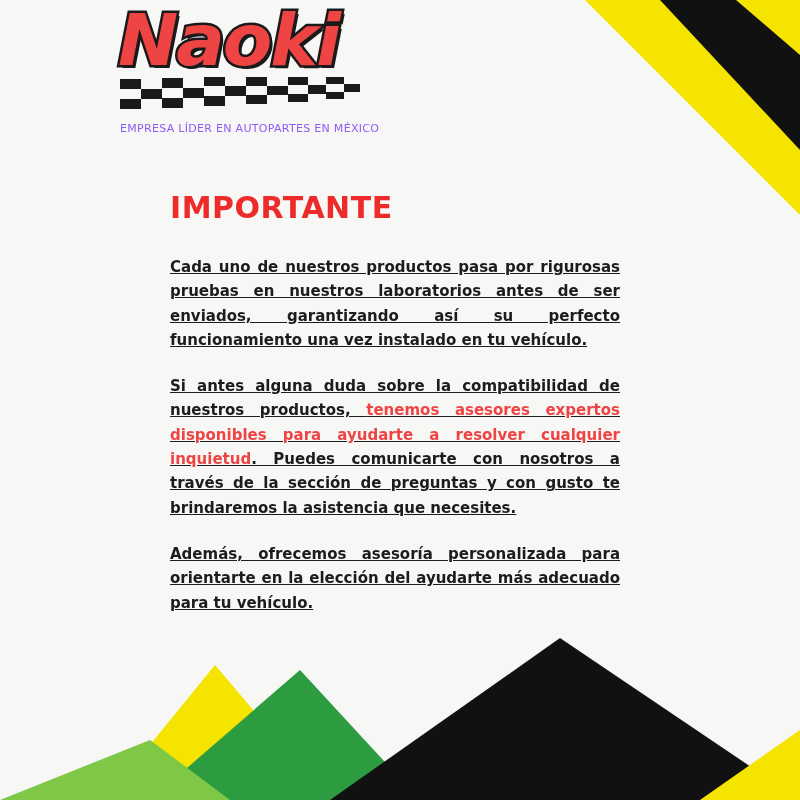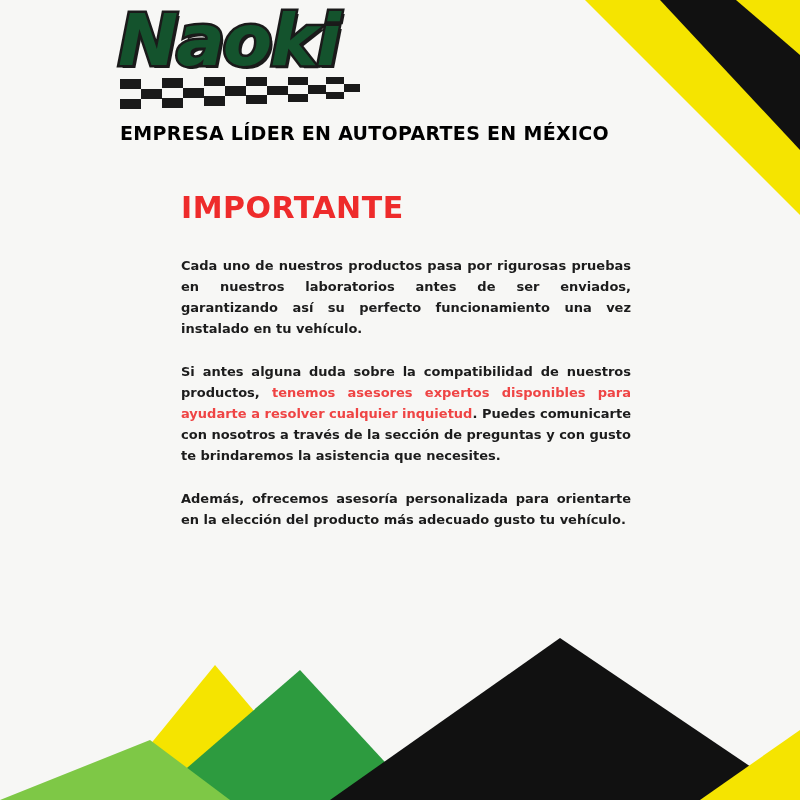--- a/index.html
+++ b/index.html
@@ -34,21 +34,21 @@
   .logo-wrap {
     position: relative;
     width: 330px;
   }
   .logo-naoki {
     font-family: "DejaVu Sans", sans-serif;
     font-size: 72px;
     font-weight: 900;
     font-style: italic;
     letter-spacing: -2px;
-    color: #14532d;
+    color: #ef4444;
     -webkit-text-stroke: 5px #1a1a1a;
     paint-order: stroke fill;
     line-height: 0.95;
     text-shadow: 3px 3px 0 #1a1a1a;
   }
   .logo-sub {
     font-size: 27px;
     font-weight: 700;
     letter-spacing: 2px;
     color: #2b2b2b;
@@ -58,51 +58,52 @@
   }
   .checker {
     margin-top: 3px;
     margin-left: 2px;
     width: 245px;
     height: 34px;
   }
   .tagline {
     margin-top: 7px;
     margin-left: 2px;
-    font-size: 19px;
-    font-weight: 700;
+    font-size: 11px;
+    font-weight: 400;
     letter-spacing: 0.3px;
-    color: #000000;
+    color: #8b5cf6;
     font-family: "DejaVu Sans", sans-serif;
     white-space: nowrap;
   }
 
   
   .content {
     position: absolute;
     top: 190px;
-    left: 181px;
+    left: 170px;
     width: 450px;
   }
   .title {
     font-size: 30px;
     font-weight: 900;
     color: #ee2b2b;
     letter-spacing: 0.5px;
     margin-bottom: 30px;
     font-family: "DejaVu Sans", sans-serif;
   }
   .para {
-    font-size: 13px;
+    font-size: 15px;
     font-weight: 700;
     line-height: 1.62;
     color: #1c1c1c;
     text-align: justify;
     margin-bottom: 22px;
     font-family: "DejaVu Sans", sans-serif;
+    text-decoration: underline;
   }
   .para:last-child { margin-bottom: 0; }
   .hl { color: #ef4444; }
 </style>
 </head>
 <body>
 
 <div class="page">
 
   <svg class="corner-svg tr" width="260" height="215" viewBox="0 0 260 215">
@@ -154,16 +155,16 @@
 
   <div class="content">
     <div class="title">IMPORTANTE</div>
 
     <p class="para">Cada uno de nuestros productos pasa por rigurosas pruebas en nuestros laboratorios antes de ser enviados, garantizando así su perfecto funcionamiento una vez instalado en tu vehículo.</p>
 
     <p class="para">
       <span>Si antes alguna duda sobre la compatibilidad de nuestros productos, </span><span class="hl">tenemos asesores expertos disponibles para ayudarte a resolver cualquier inquietud</span><span>. Puedes comunicarte con nosotros a través de la sección de preguntas y con gusto te brindaremos la asistencia que necesites.</span>
     </p>
 
-    <p class="para">Además, ofrecemos asesoría personalizada para orientarte en la elección del producto más adecuado gusto tu vehículo.</p>
+    <p class="para">Además, ofrecemos asesoría personalizada para orientarte en la elección del ayudarte más adecuado para tu vehículo.</p>
   </div>
 
 </div>
 
 </body></html>

